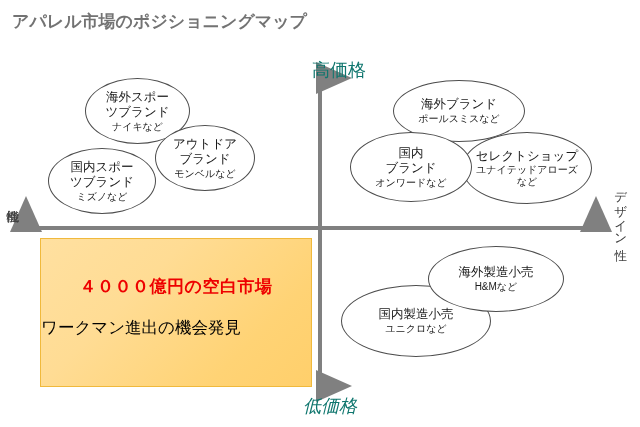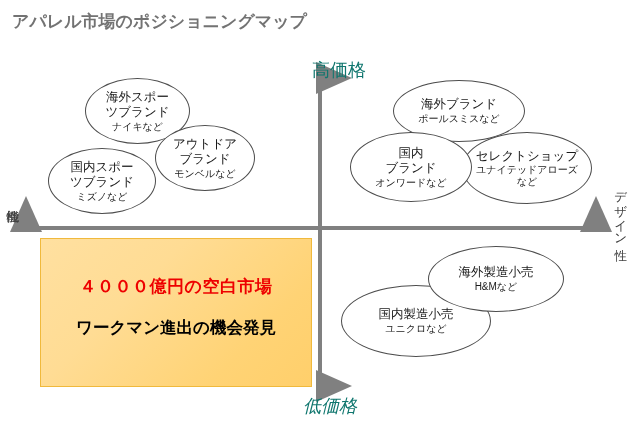--- a/index.html
+++ b/index.html
@@ -92,23 +92,22 @@
     font-size: 17px;
     font-weight: bold;
     color: #ee0000;
     letter-spacing: 0.5px;
   }
   #gap-box-line2 {
     position: absolute;
     left: 0;
     right: 0;
     top: 78px;
-    text-align: center;
     font-size: 16.5px;
-    font-weight: bold;
+    font-weight: normal;
     color: #000000;
     letter-spacing: 0px;
   }
   
   .bubble {
     position: absolute;
     border: 1.4px solid #4d4d4d;
     border-radius: 50%;
     background: #ffffff;
     box-sizing: border-box;

